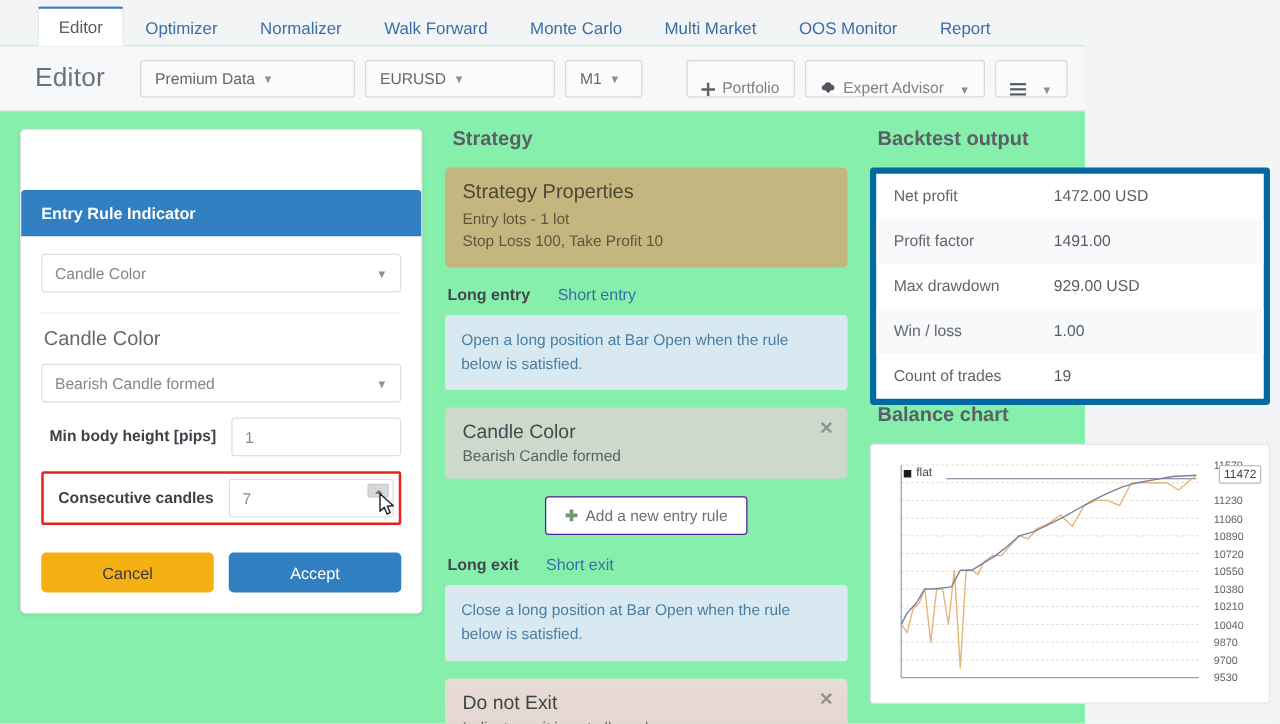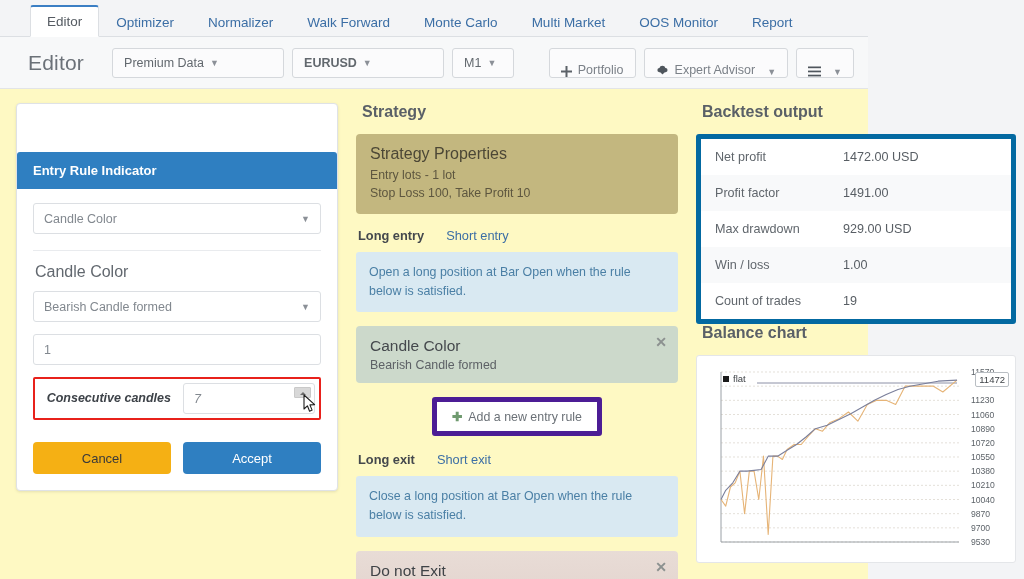--- a/index.html
+++ b/index.html
@@ -2,21 +2,21 @@
 <html><head>
 <meta charset="utf-8">
 <style>
   * { box-sizing: border-box; margin: 0; padding: 0; }
   html, body {
     width: 1024px; height: 579px;
     font-family: "Liberation Sans", sans-serif;
     background: #f3f4f6;
     overflow: hidden;
   }
-  .app { position: relative; width: 868px; height: 579px; background: #fef9c3; }
+  .app { position: relative; width: 868px; height: 579px; background: #86efac; }
 
   
   .tabbar {
     height: 37px; background: #f3f4f6;
     border-bottom: 1px solid #dcdfe3;
     display: flex; align-items: flex-end;
     padding-left: 30px;
   }
   .tab {
     font-size: 13.5px; color: #3b6ea5;
@@ -45,21 +45,21 @@
     margin-right: 28px; letter-spacing: .2px;
   }
   .sel {
     height: 30px; border: 1px solid #d5d8dc; border-radius: 3px;
     background: #fbfbfc; color: #62686e; font-size: 12.5px;
     display: flex; align-items: center; justify-content: flex-start;
     padding: 0 8px 0 11px; margin-right: 8px; cursor: pointer;
     font-family: "Liberation Sans", sans-serif;
   }
   .sel.w1 { width: 172px; }
-  .sel.w2 { width: 152px; font-weight: bold; }
+  .sel.w2 { width: 152px; }
   .sel.w3 { width: 62px; }
   .caret { font-size: 9px; color: #8b9097; margin-left: 6px; }
   .spacer { flex: 1; }
   .tbtn {
     height: 30px; border: 1px solid #d5d8dc; border-radius: 3px;
     background: #fbfbfc; color: #7b8188; font-size: 12.5px;
     display: flex; align-items: flex-end; gap: 6px;
     padding: 0 11px; margin-left: 8px; cursor: pointer;
   }
   .tbtn .ic { display: inline-flex; align-items: center; }
@@ -101,21 +101,21 @@
   }
   .finput {
     flex: 1; height: 31px; border: 1px solid #dcdfe3; border-radius: 3px;
     background: #fff; font-size: 12.5px; color: #82888f;
     padding: 0 10px; display: flex; align-items: center;
     position: relative;
   }
   .hl-row {
     border: 2px solid #e8211b; border-radius: 2px;
     margin-top: 12px; display: flex; align-items: center;
-    padding: 4px 0; background: #fff; font-style: italic;
+    padding: 4px 0; background: #fff;
   }
   .hl-row .flabel { width: 148px; }
   .hl-row .finput { margin-right: 4px; }
   .spin {
     position: absolute; right: 3px; top: 3px;
     width: 17px; height: 11px; background: #d8d8d8;
     border: 1px solid #c9c9c9; border-radius: 1px;
   }
   .spin:after {
     content: ""; position: absolute; left: 5px; top: 4px;
@@ -154,21 +154,21 @@
   .card-exit { background: linear-gradient(180deg,#e8dcd6,#e3d3cd); }
   .card-exit .c-title { font-size: 15.5px; color: #3f4347; margin-bottom: 3px; }
   .card-exit .c-sub { font-size: 12.4px; color: #5a5e62; }
   .card-x {
     position: absolute; right: 11px; top: 9px;
     font-size: 14px; color: #8c9190; cursor: pointer; line-height: 1;
     font-weight: bold;
   }
   .addrule {
     display: block; margin: 0 auto 16px auto;
-    background: #fff; border: 5px solid #4c1d95; border-radius: 3px;
+    background: #fff; border: 1px solid #4c1d95; border-radius: 3px;
     font-size: 12.4px; color: #6b7177; padding: 7px 15px;
     cursor: pointer; font-family: "Liberation Sans", sans-serif;
   }
   .addrule .plus { color: #6f9a6f; font-weight: bold; margin-right: 6px; }
 
   
   .bt-table {
     background: #fff; border: 5px solid #0369a1; border-radius: 3px;
     overflow: hidden;
   }
@@ -280,20 +280,21 @@
           <div class="hr"></div>
 
           <div class="sub-title">Candle Color</div>
 
           <div class="fsel">
             <span>Bearish Candle formed</span>
             <span class="caret">▼</span>
           </div>
 
           <div class="frow">
+            <div class="flabel">Min body height [pips]</div>
             <div class="finput">
               <span>1</span>
             </div>
           </div>
 
           <div class="hl-row">
             <div class="flabel">Consecutive candles</div>
             <div class="finput">
               <span>7</span>
               <span class="spin"></span>

